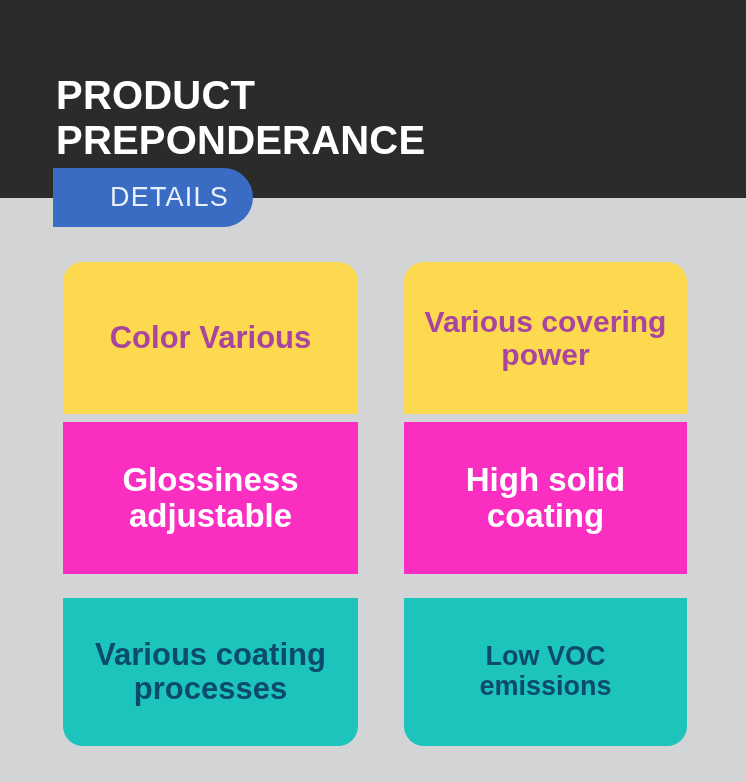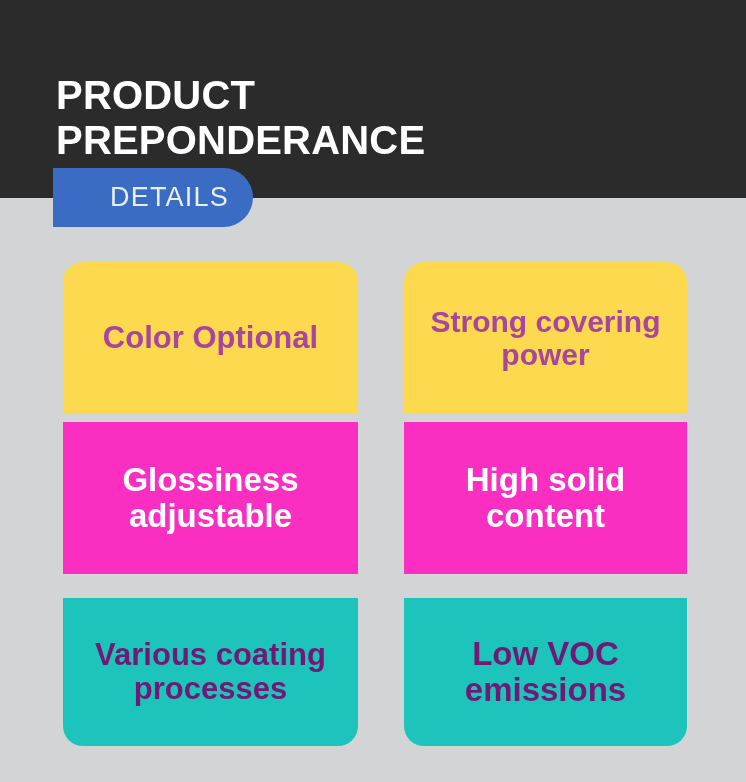--- a/index.html
+++ b/index.html
@@ -138,67 +138,67 @@
   }
   .panel-top .panel-text {
     color: #a8459f;
     font-size: 31px;
   }
   .panel-mid .panel-text {
     color: #ffffff;
     font-size: 33px;
   }
   .panel-bot .panel-text {
-    color: #701a75;
+    color: #0c4a6e;
     font-size: 31px;
   }
 
   
   .col-right .panel-top .panel-text { font-size: 30px; }
   .col-right .panel-mid .panel-text { font-size: 33px; }
-  .col-right .panel-bot .panel-text { font-size: 33px; }
+  .col-right .panel-bot .panel-text { font-size: 27px; }
 </style>
 </head>
 <body>
 
 <div id="page">
 
   <div class="header-band"></div>
 
   <h1 class="page-title">PRODUCT
 PREPONDERANCE</h1>
 
   <div class="details-button">
     <span class="details-button-label">DETAILS</span>
   </div>
 
   <div class="cards-area">
 
     <div class="feature-card col-left">
       <div class="card-panel panel-top">
-        <span class="panel-text">Color Optional</span>
+        <span class="panel-text">Color Various</span>
       </div>
       <div class="card-panel panel-mid">
         <span class="panel-text">Glossiness
 adjustable</span>
       </div>
       <div class="card-panel panel-bot">
         <span class="panel-text">Various coating
 processes</span>
       </div>
     </div>
 
     <div class="feature-card col-right">
       <div class="card-panel panel-top">
-        <span class="panel-text">Strong covering
+        <span class="panel-text">Various covering
 power</span>
       </div>
       <div class="card-panel panel-mid">
         <span class="panel-text">High solid
-content</span>
+coating</span>
       </div>
       <div class="card-panel panel-bot">
         <span class="panel-text">Low VOC
 emissions</span>
       </div>
     </div>
 
   </div>
 </div>
 

